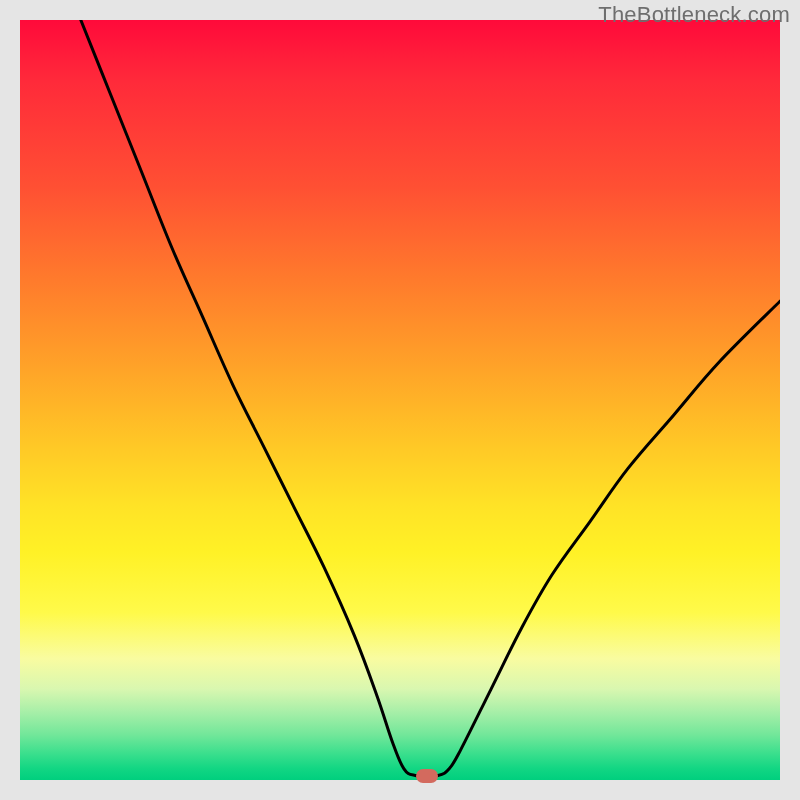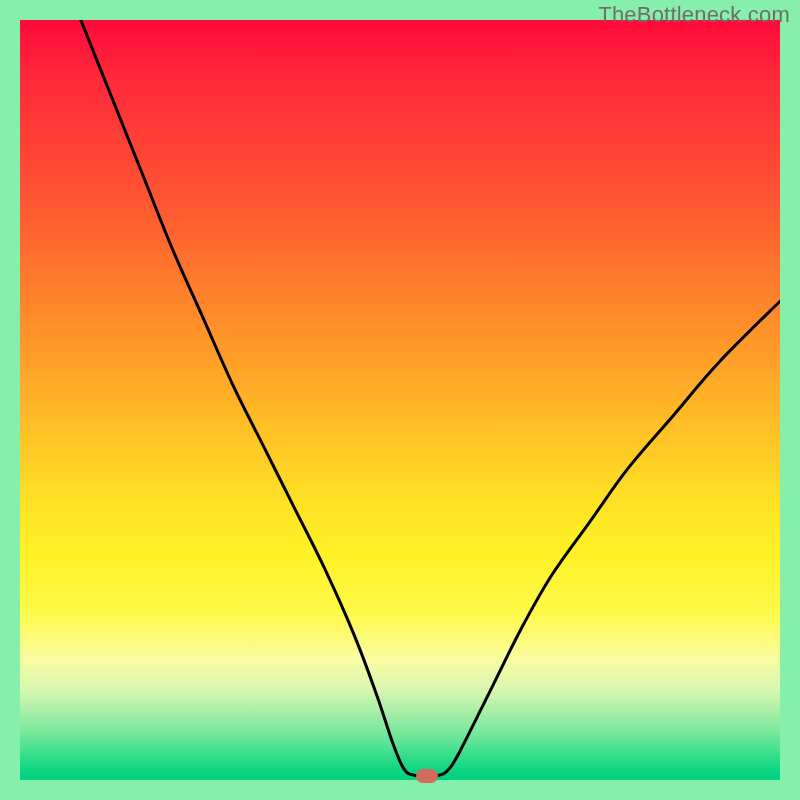--- a/index.html
+++ b/index.html
@@ -8,21 +8,21 @@
     background: #000;
     width: 800px;
     height: 800px;
     overflow: hidden;
     font-family: Arial, Helvetica, sans-serif;
   }
   .chart-container {
     position: relative;
     width: 800px;
     height: 800px;
-    background: #86efac;
+    background: #e5e5e5;
   }
   .plot-area {
     position: absolute;
     left: 20px;
     top: 20px;
     width: 760px;
     height: 760px;
     
     background: linear-gradient(to bottom,
       #ff0a3a 0%,

